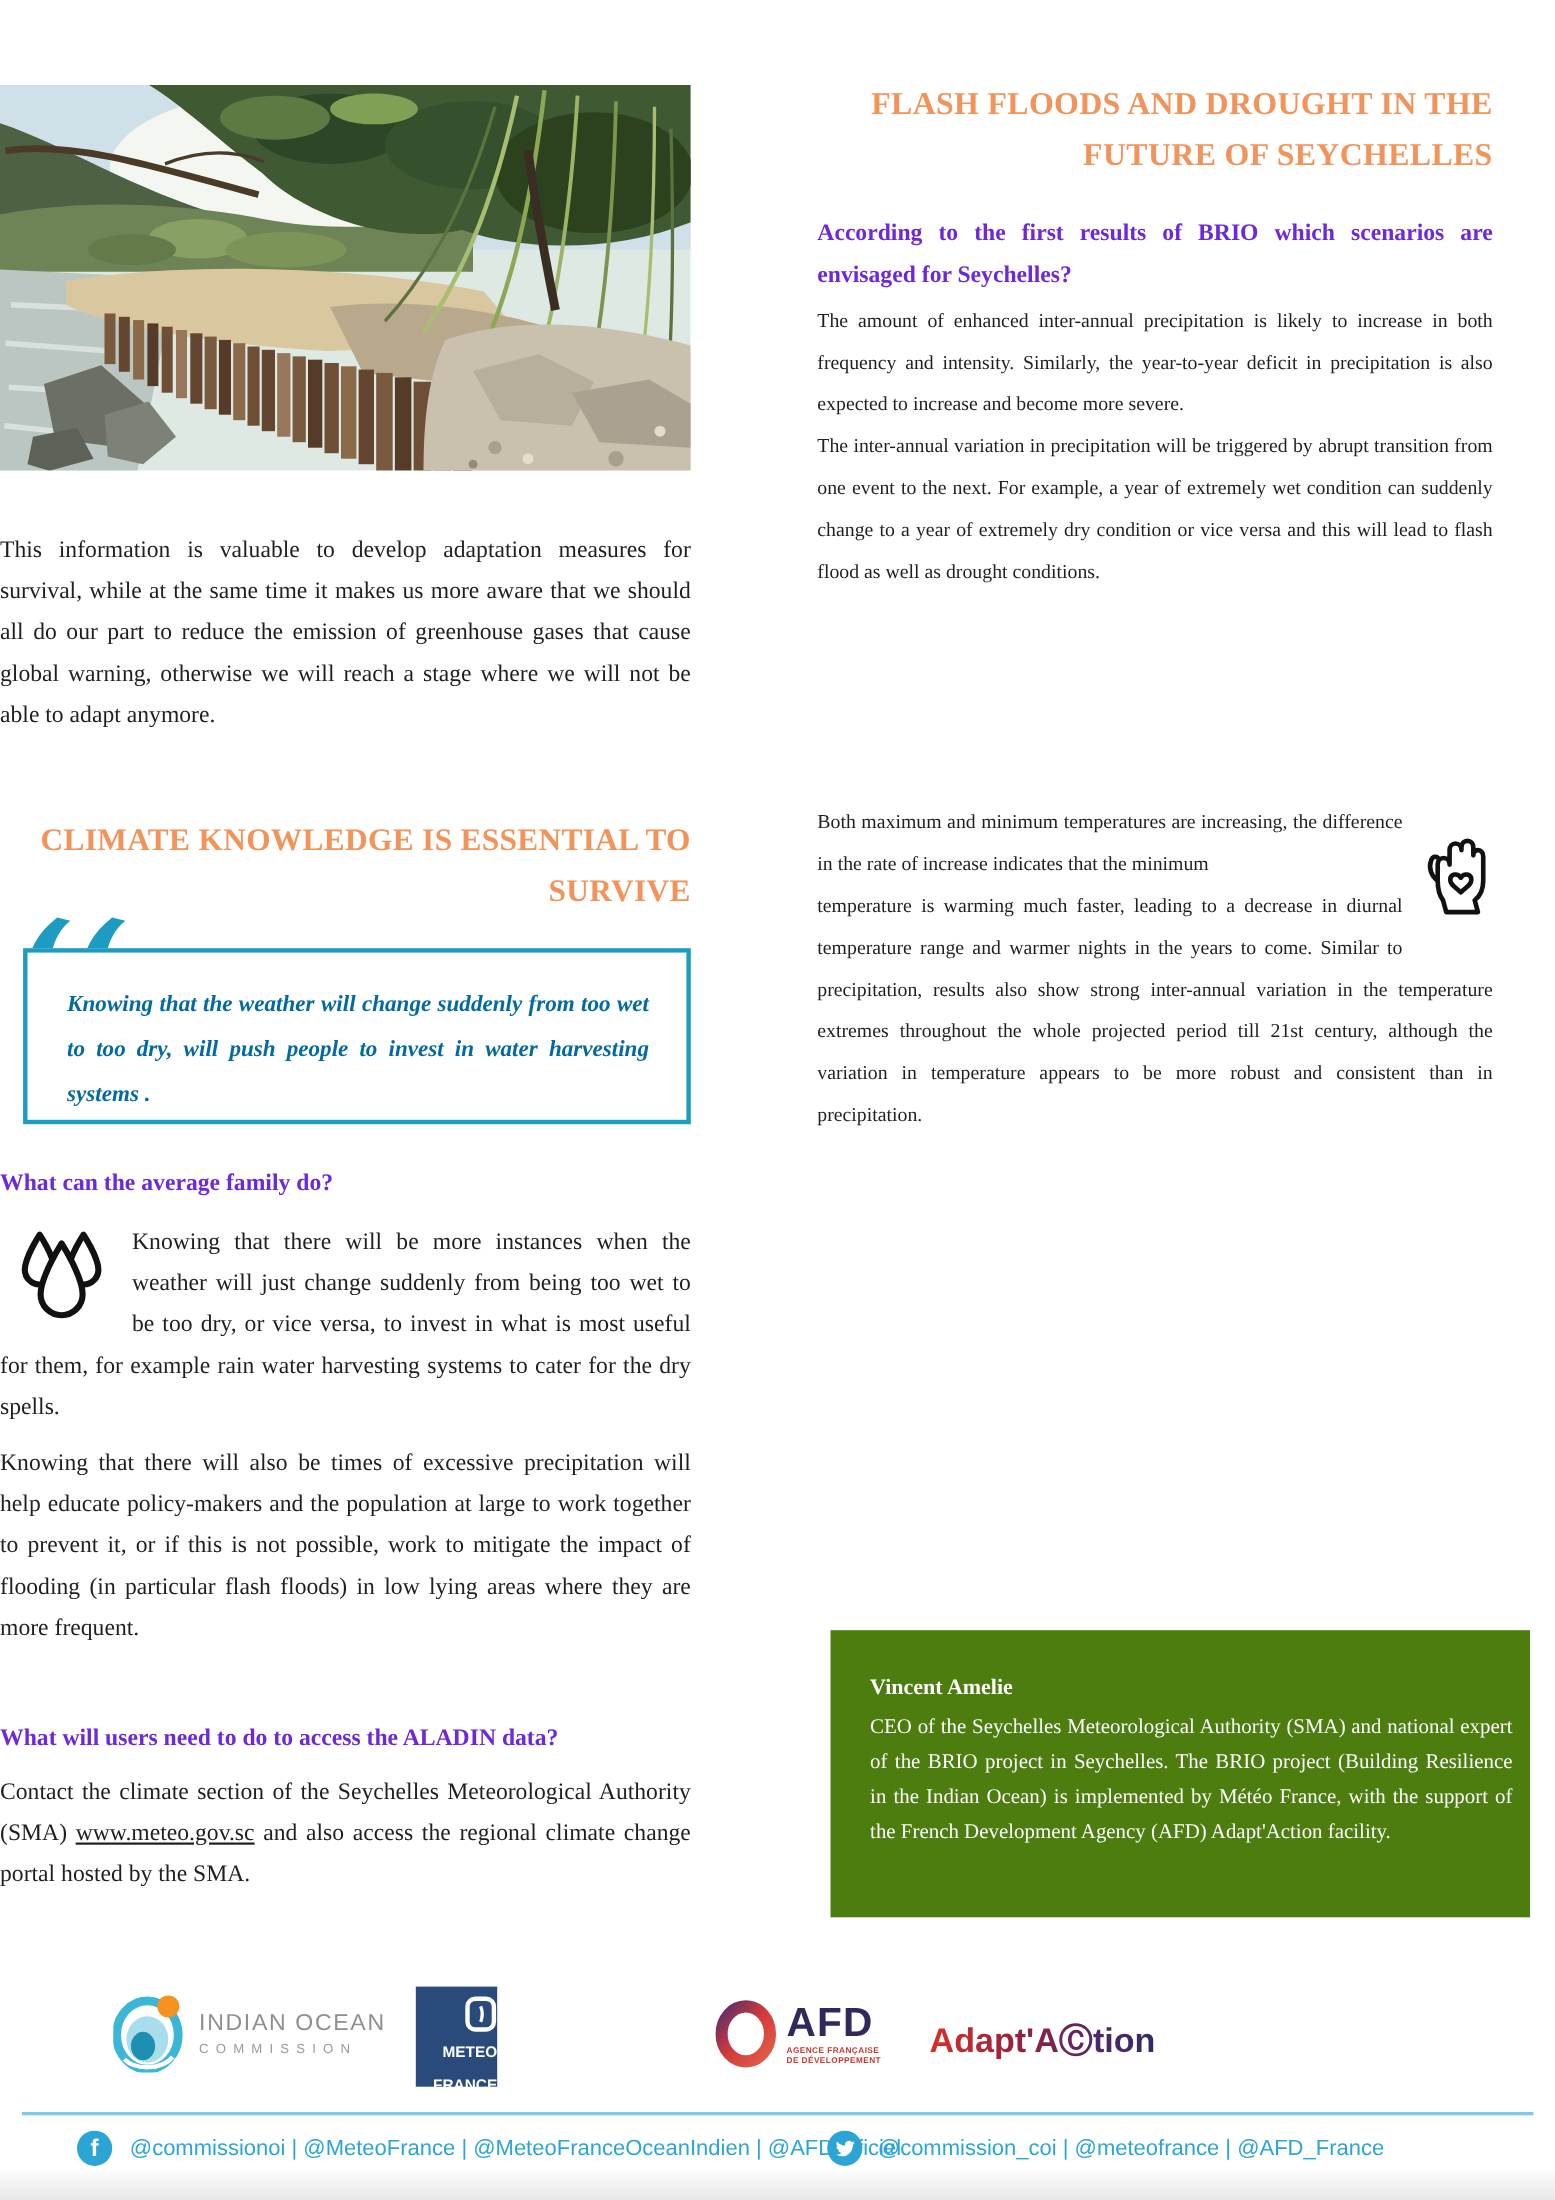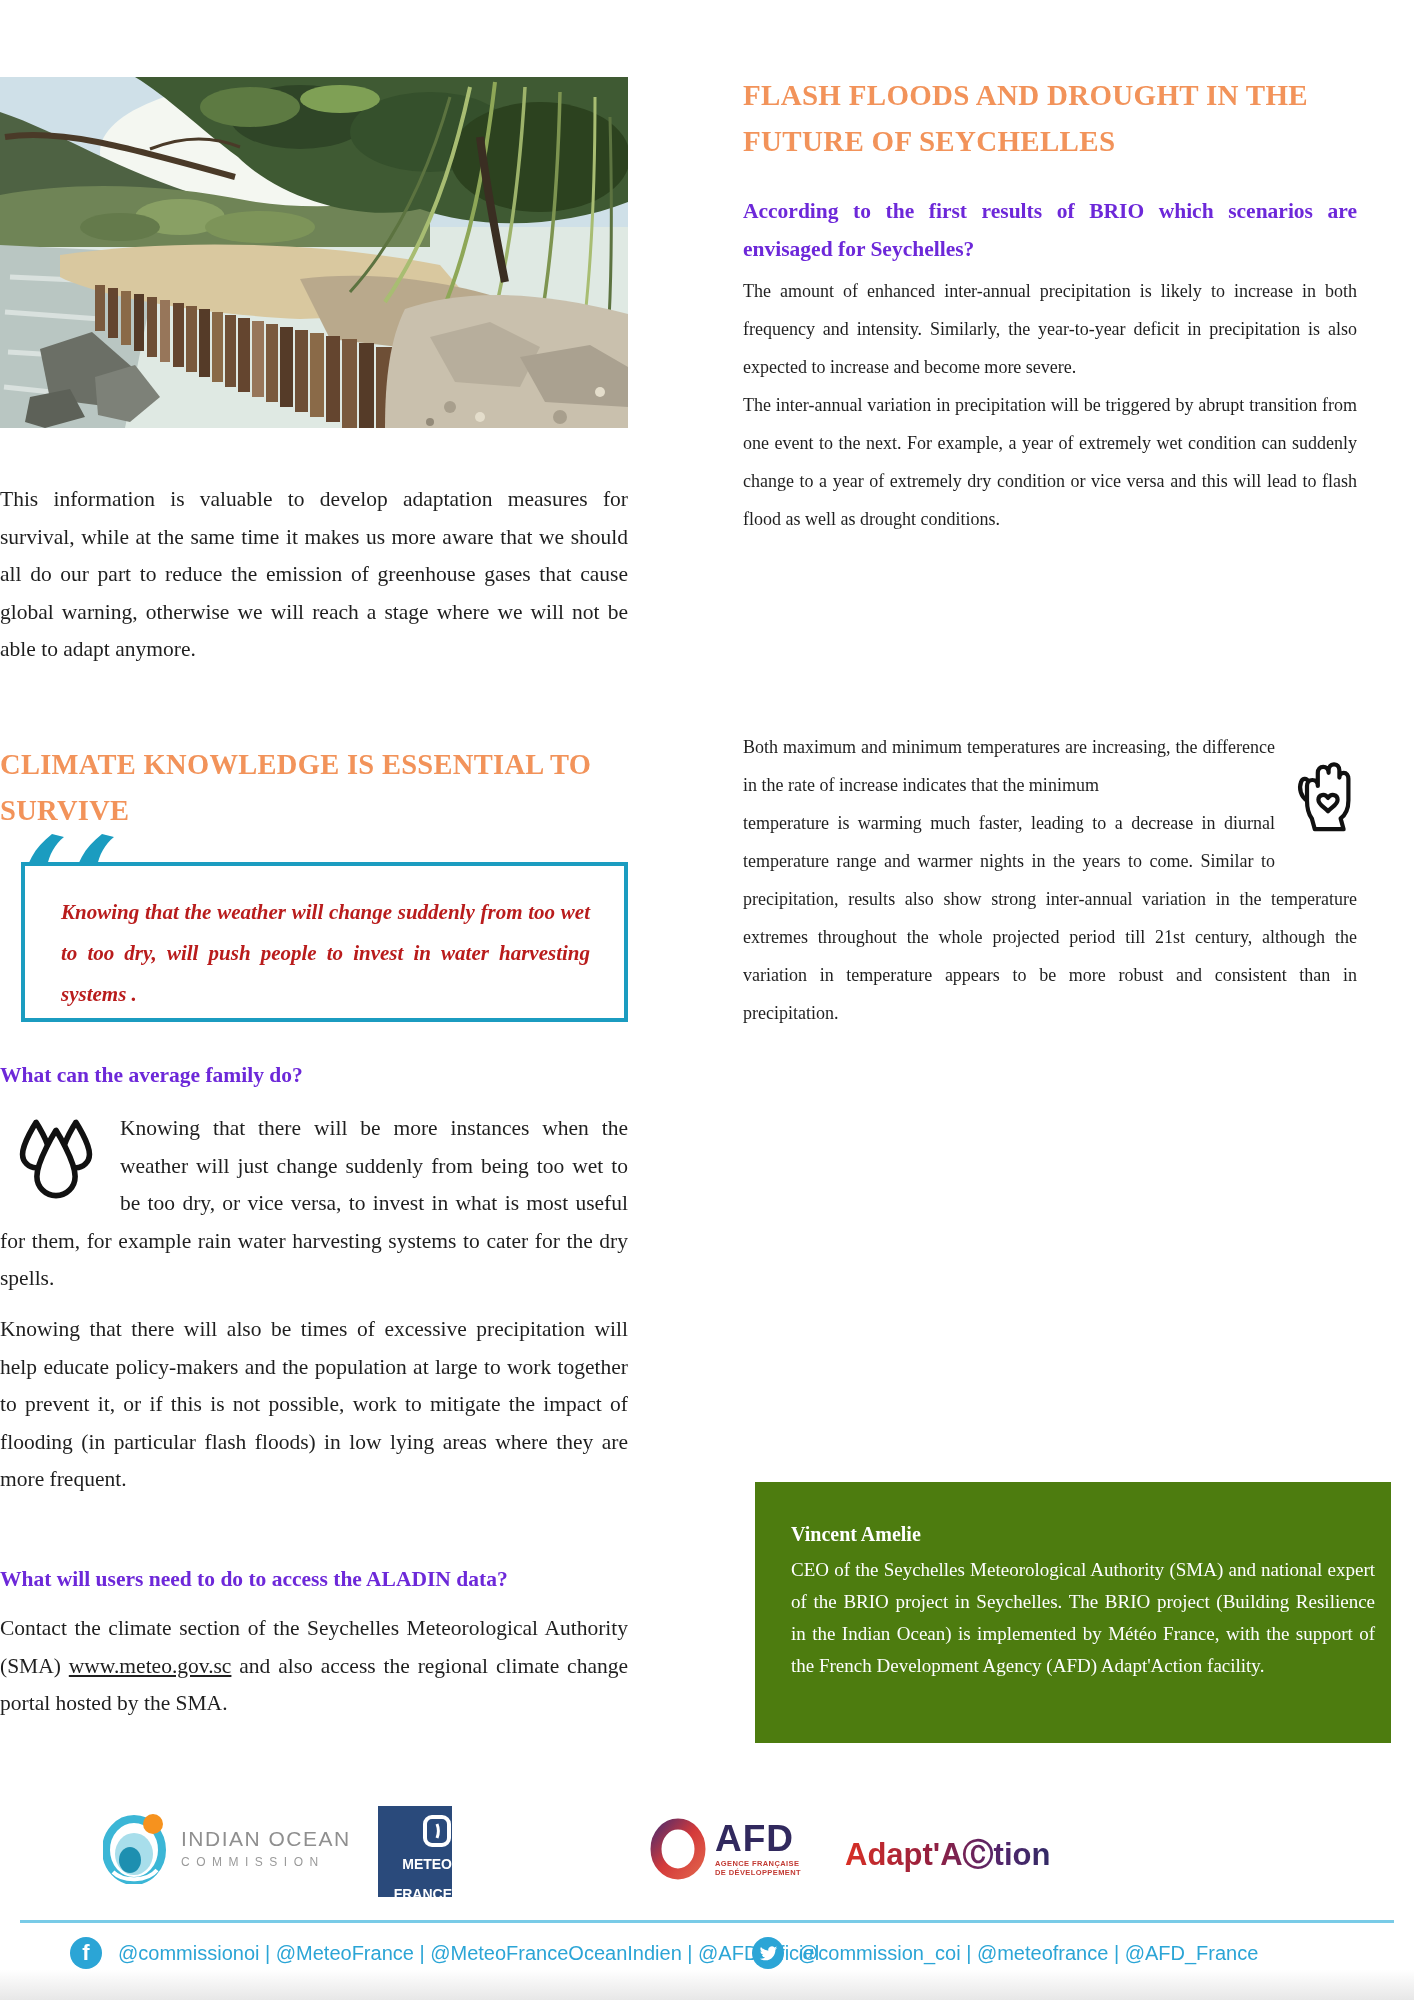--- a/index.html
+++ b/index.html
@@ -4,28 +4,28 @@
 <style>
   html,body{margin:0;padding:0;background:#ffffff;}
   .page{position:relative;width:1414px;height:2000px;background:#ffffff;overflow:hidden;
         font-family:"Liberation Serif", serif;color:#1e1e1e;}
   .abs{position:absolute;}
   p{margin:0;}
   .jt{text-align:justify;}
   .body{font-size:21.5px;line-height:37.6px;color:#1f1f1f;}
   .rbody{font-size:18px;line-height:38px;color:#1f1f1f;}
   .bq{font-weight:bold;font-size:21.5px;line-height:38px;color:#6d28d9;}
-  .oh{font-weight:bold;color:#F2935A;font-size:28.5px;line-height:46px;letter-spacing:.3px;margin:0;}
+  .oh{font-weight:bold;color:#F2935A;font-size:28.5px;line-height:46px;letter-spacing:.3px;margin:0;text-align:right;}
   .photo{position:absolute;left:0;top:77px;width:628px;height:351px;overflow:hidden;}
   .photo svg{display:block;}
   .p1{position:absolute;left:0;top:481px;width:628px;}
   .lhead{position:absolute;left:0;top:742px;width:628px;}
   .quote-ic{position:absolute;left:18px;top:832px;width:96px;height:76px;}
   .quote-box{position:absolute;left:21px;top:862px;width:599px;height:152px;border:4px solid #1B9CC0;background:#fff;}
-  .quote-text{padding:26px 34px 0 36px;font-size:21px;line-height:41px;font-weight:bold;font-style:italic;color:#b91c1c;}
+  .quote-text{padding:26px 34px 0 36px;font-size:21px;line-height:41px;font-weight:bold;font-style:italic;color:#0369a1;}
   .flow1{position:absolute;left:0;top:1056px;width:628px;}
   .flow1 .q{margin-bottom:16px;}
   .drops{float:left;width:80px;height:86px;margin:6px 24px 6px 16px;}
   .mt{margin-top:13px;}
   .flow2{position:absolute;left:0;top:1560px;width:628px;}
   .flow2 .q{margin-bottom:12px;}
   .link{color:#1f1f1f;text-decoration:underline;}
   
   .col-right{position:absolute;left:743px;top:0;width:614px;}
   .rhead{position:absolute;left:0;top:72px;width:614px;font-size:29px;}

